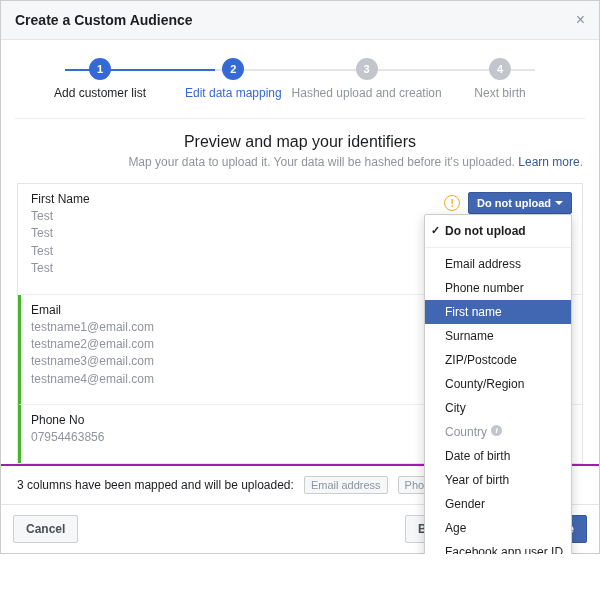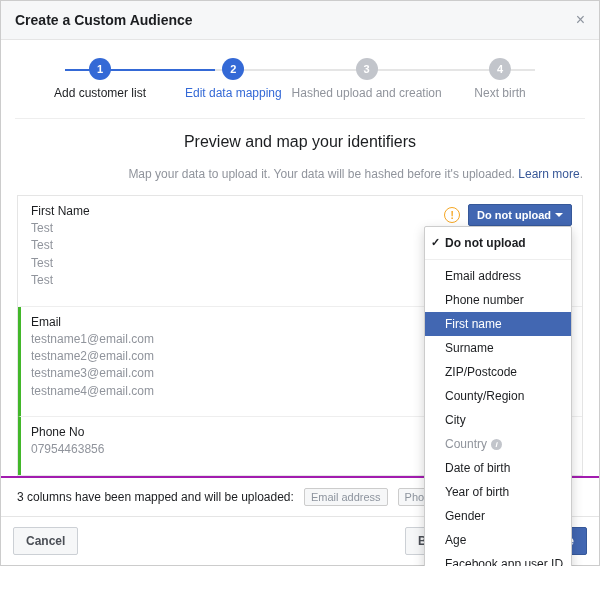--- a/index.html
+++ b/index.html
@@ -88,21 +88,21 @@
   }
   hr.divider {
     border: none;
     border-top: 1px solid #eee;
     margin: 0 -2px 14px -2px;
   }
   .sub-title {
     text-align: center;
     font-size: 16px;
     color: #1c1e21;
-    margin-bottom: 16px;
+    margin-bottom: 4px;
   }
   .sub-desc {
     text-align: right;
     font-size: 12px;
     color: #90949c;
     margin-bottom: 14px;
   }
   .sub-desc a { color: #385898; text-decoration: none; }
   .cards {
     border: 1px solid #e5e5e5;
@@ -194,21 +194,20 @@
     left: 6px;
     font-size: 11px;
   }
   .dd-item.highlight { background: #4267b2; color: #fff; }
   .dd-divider { height: 1px; background: #eee; margin: 4px 0; }
   .dd-group {
     font-size: 12px;
     padding: 5px 10px 5px 20px;
     color: #90949c;
     display: flex;
-    align-items: center;
     gap: 4px;
   }
   .dd-info {
     width: 11px; height: 11px;
     border-radius: 50%;
     background: #c2c5cb;
     color: #fff;
     font-size: 8px;
     display: flex;
     align-items: center;

